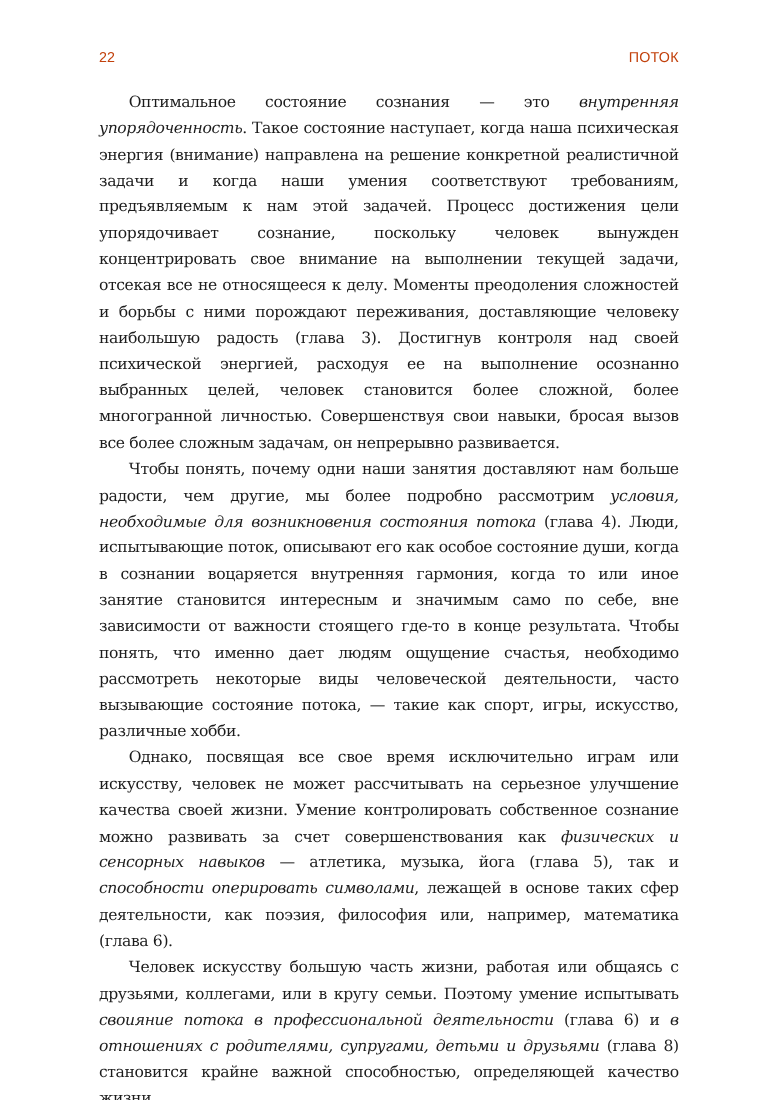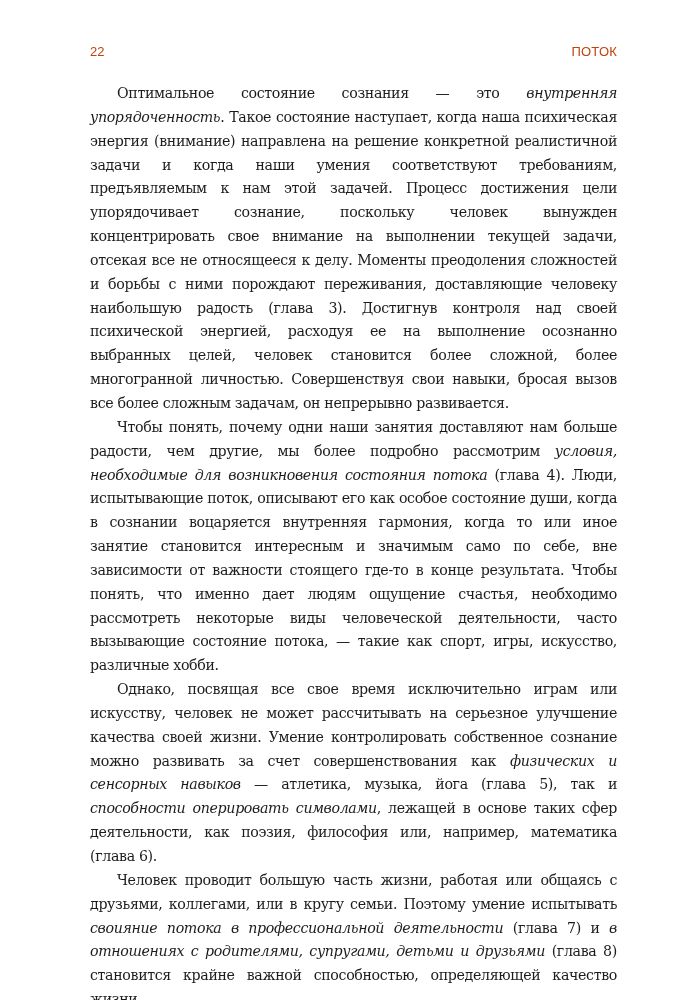--- a/index.html
+++ b/index.html
@@ -68,16 +68,16 @@
   <p>
     <span>Оптимальное состояние сознания — это </span><em>внутренняя упорядоченность</em><span>. Такое состояние наступает, когда наша психическая энергия (внимание) направлена на решение конкретной реалистичной задачи и когда наши умения соответствуют требованиям, предъявляемым к нам этой задачей. Процесс достижения цели упорядочивает сознание, поскольку человек вы­нужден концентрировать свое внимание на выполнении текущей задачи, отсекая все не относящееся к делу. Моменты преодоления сложностей и борьбы с ними порождают переживания, доставляющие человеку наи­большую радость (глава 3). Достигнув контроля над своей психической энергией, расходуя ее на выполнение осознанно выбранных целей, человек становится более сложной, более многогранной личностью. Совершенствуя свои навыки, бросая вызов все более сложным задачам, он непрерывно развивается.</span>
   </p>
   <p>
     <span>Чтобы понять, почему одни наши занятия доставляют нам больше ра­дости, чем другие, мы более подробно рассмотрим </span><em>условия, необходимые для возникновения состояния потока</em><span> (глава 4). Люди, испытывающие поток, описывают его как особое состояние души, когда в сознании воцаряется вну­тренняя гармония, когда то или иное занятие становится интересным и зна­чимым само по себе, вне зависимости от важности стоящего где-то в конце результата. Чтобы понять, что именно дает людям ощущение счастья, не­обходимо рассмотреть некоторые виды человеческой деятельности, часто вызывающие состояние потока, — такие как спорт, игры, искусство, раз­личные хобби.</span>
   </p>
   <p>
     <span>Однако, посвящая все свое время исключительно играм или искусству, человек не может рассчитывать на серьезное улучшение качества своей жизни. Умение контролировать собственное сознание можно развивать за счет совершенствования как </span><em>физических и сенсорных навыков</em><span> — атлетика, музыка, йога (глава 5), так и </span><em>способности оперировать символами</em><span>, лежащей в основе таких сфер деятельности, как поэзия, философия или, например, математика (глава 6).</span>
   </p>
   <p>
-    <span>Человек проводит большую часть жизни, работая или общаясь с дру­зьями, коллегами, или в кругу семьи. Поэтому умение испытывать </span><em>свои­яние потока в профессиональной деятельности</em><span> (глава 7) и </span><em>в отношениях с родителями, супругами, детьми и друзьями</em><span> (глава 8) становится крайне важной способностью, определяющей качество жизни.</span>
+    <span>Человек искусству большую часть жизни, работая или общаясь с дру­зьями, коллегами, или в кругу семьи. Поэтому умение испытывать </span><em>свои­яние потока в профессиональной деятельности</em><span> (глава 6) и </span><em>в отношениях с родителями, супругами, детьми и друзьями</em><span> (глава 8) становится крайне важной способностью, определяющей качество жизни.</span>
   </p>
 
 </div>
 
 </body></html>

